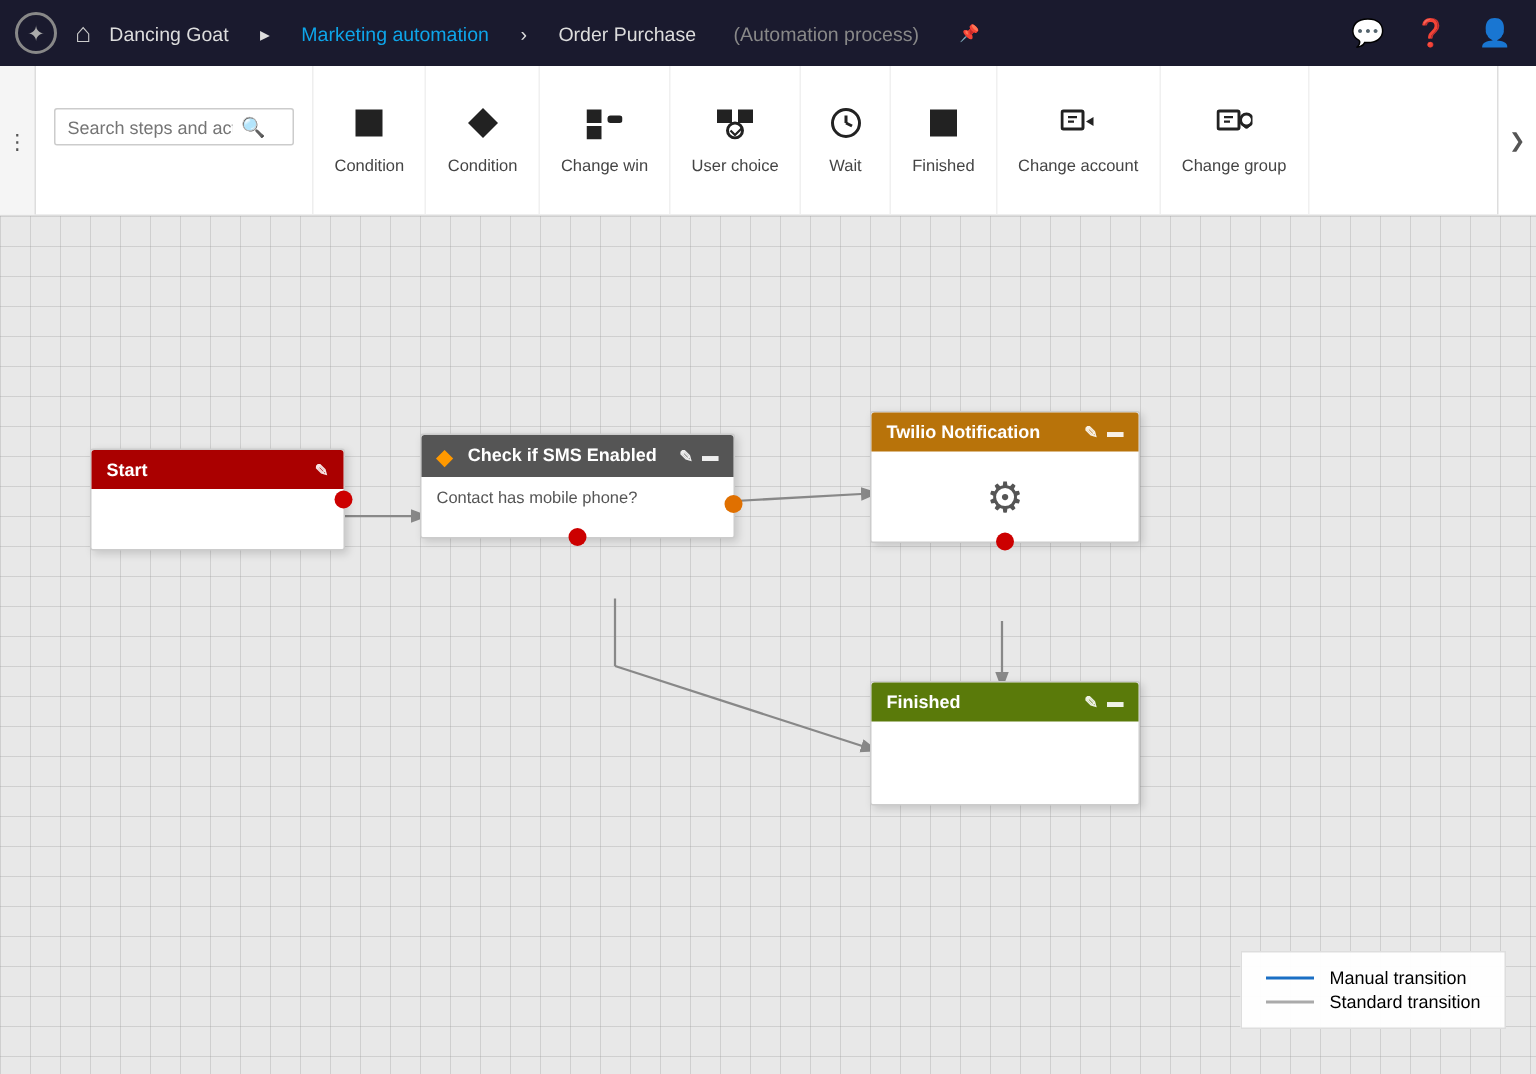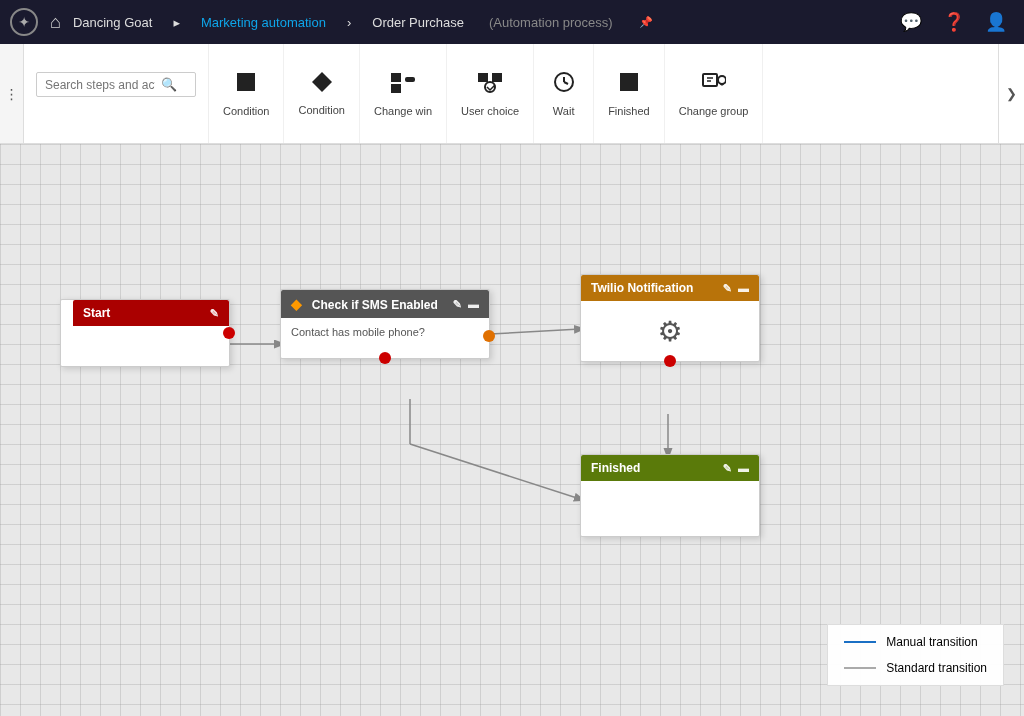--- a/index.html
+++ b/index.html
@@ -110,34 +110,34 @@
       border-radius: 2px;
       box-shadow: 2px 2px 6px rgba(0,0,0,0.15);
     }
     .node-header {
       padding: 6px 10px;
       color: #fff;
       display: flex; align-items: center; justify-content: space-between;
       font-size: 12px; font-weight: 600;
       border-radius: 2px 2px 0 0;
     }
-    .node-header .node-title { display: flex; align-items: flex-end; gap: 6px; }
+    .node-header .node-title { display: flex; align-items: flex-start; gap: 6px; }
     .node-header .node-actions { display: flex; gap: 6px; align-items: center; }
     .node-header .node-actions span { cursor: pointer; font-size: 11px; color: rgba(255,255,255,0.9); }
     .node-body {
       padding: 8px 10px;
       min-height: 40px;
       font-size: 11px; color: #555;
     }
 
     
     #node-start {
       left: 60px; top: 155px; width: 170px;
     }
-    #node-start .node-header { background: #a00; margin-left: 12px; }
+    #node-start .node-header { background: #a00; }
 
     
     #node-condition {
       left: 280px; top: 145px; width: 210px;
     }
     #node-condition .node-header { background: #555; }
 
     
     #node-twilio {
       left: 580px; top: 130px; width: 180px;
@@ -162,21 +162,21 @@
     
     #legend {
       position: absolute;
       bottom: 30px; right: 20px;
       background: rgba(255,255,255,0.95);
       border: 1px solid #ddd;
       padding: 10px 16px;
       font-size: 12px;
     }
     .legend-item {
-      display: flex; align-items: center; gap: 10px; margin-bottom: 12px;
+      display: flex; align-items: center; gap: 10px; margin-bottom: 2px;
     }
     .legend-item:last-child { margin-bottom: 0; }
     .legend-line {
       width: 32px; height: 2px;
     }
     .legend-line.blue { background: #1a6fc4; }
     .legend-line.gray { background: #aaa; }
 
     
     #arrows-svg {
@@ -275,20 +275,31 @@
 
     <div class="tool-item">
       <div class="tool-icon">
         <svg width="22" height="22" viewBox="0 0 22 22">
             <rect x="2" y="2" width="18" height="18" fill="#222"></rect>
           </svg>
       </div>
       <span class="tool-label">Finished</span>
     </div>
 
+    <div class="tool-item">
+      <div class="tool-icon">
+        <svg width="24" height="22" viewBox="0 0 24 22">
+          <rect x="1" y="3" width="14" height="12" rx="1" fill="none" stroke="#222" stroke-width="2"></rect>
+          <line x1="5" y1="7" x2="11" y2="7" stroke="#222" stroke-width="1.5"></line>
+          <line x1="5" y1="10" x2="9" y2="10" stroke="#222" stroke-width="1.5"></line>
+          <path d="M17 10 l5-3 v6 z" fill="#222"></path>
+        </svg>
+      </div>
+      <span class="tool-label">Change account</span>
+    </div>
 
     <div class="tool-item">
       <div class="tool-icon">
         <svg width="24" height="22" viewBox="0 0 24 22">
           <rect x="1" y="3" width="14" height="12" rx="1" fill="none" stroke="#222" stroke-width="2"></rect>
           <line x1="5" y1="7" x2="11" y2="7" stroke="#222" stroke-width="1.5"></line>
           <line x1="5" y1="10" x2="9" y2="10" stroke="#222" stroke-width="1.5"></line>
           <circle cx="20" cy="9" r="4" fill="none" stroke="#222" stroke-width="2"></circle>
           <path d="M18 12 q2 4 4 0" fill="none" stroke="#222" stroke-width="1.5"></path>
         </svg>

